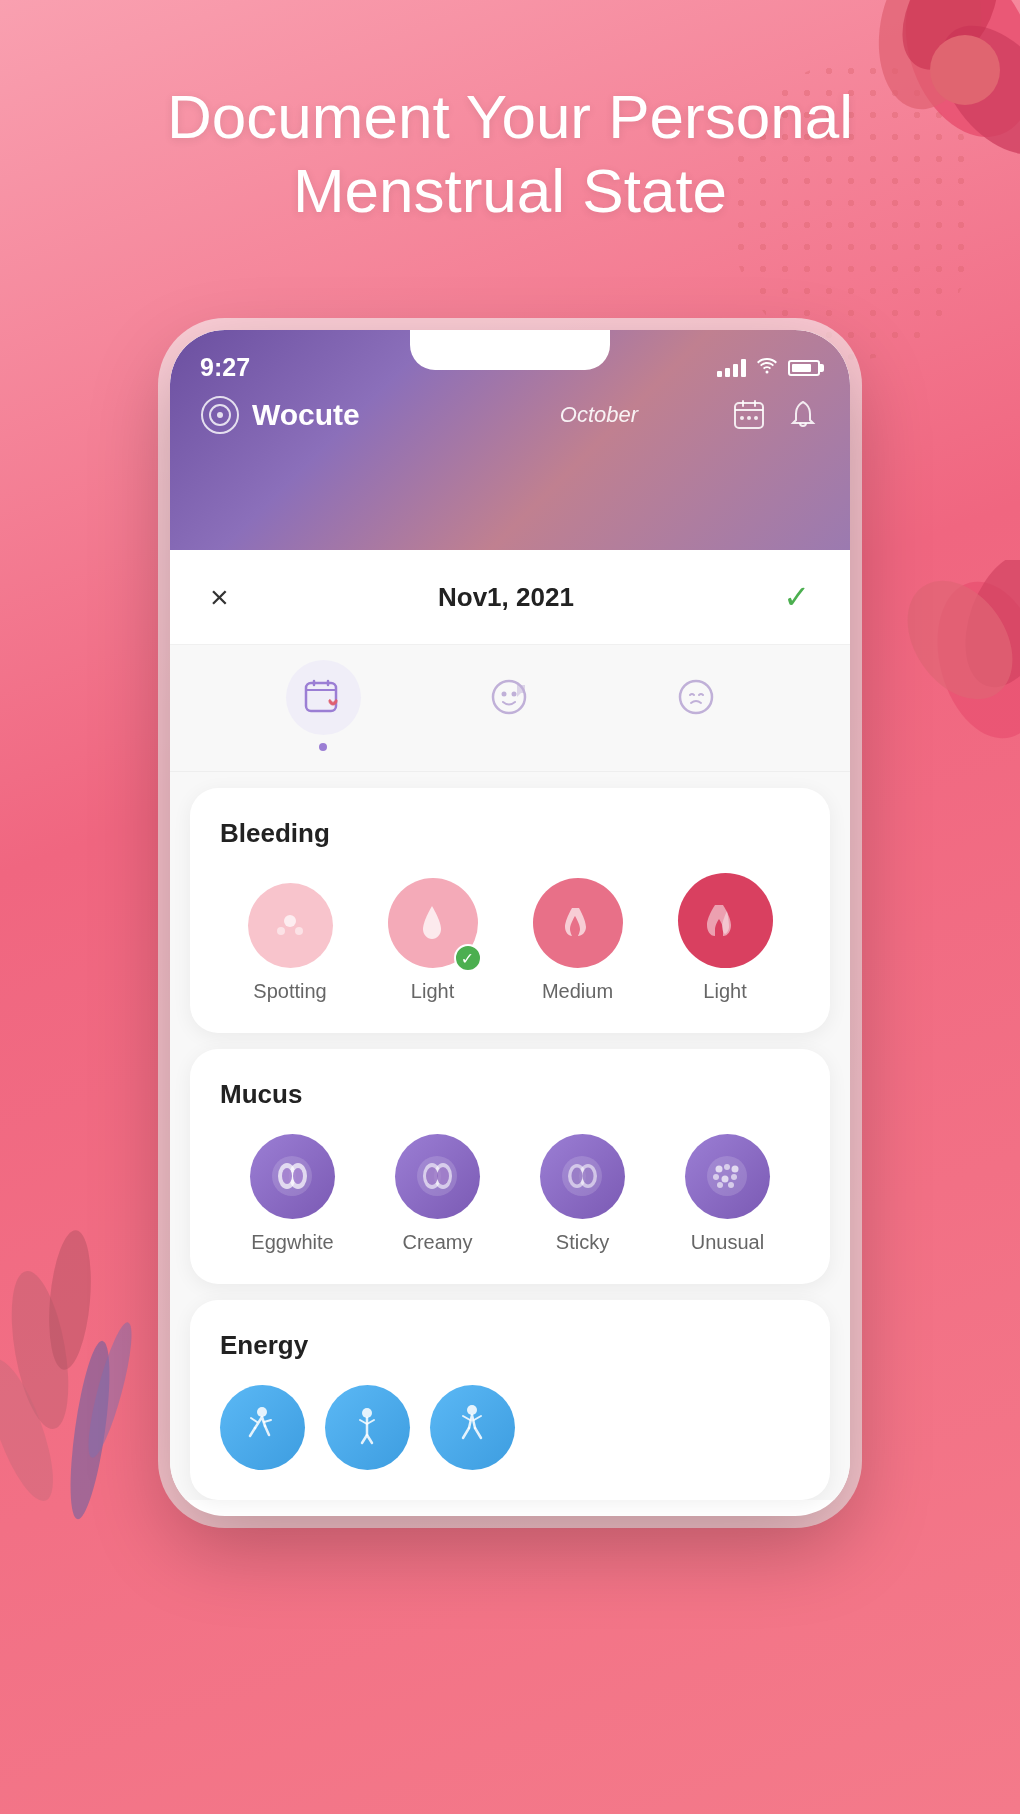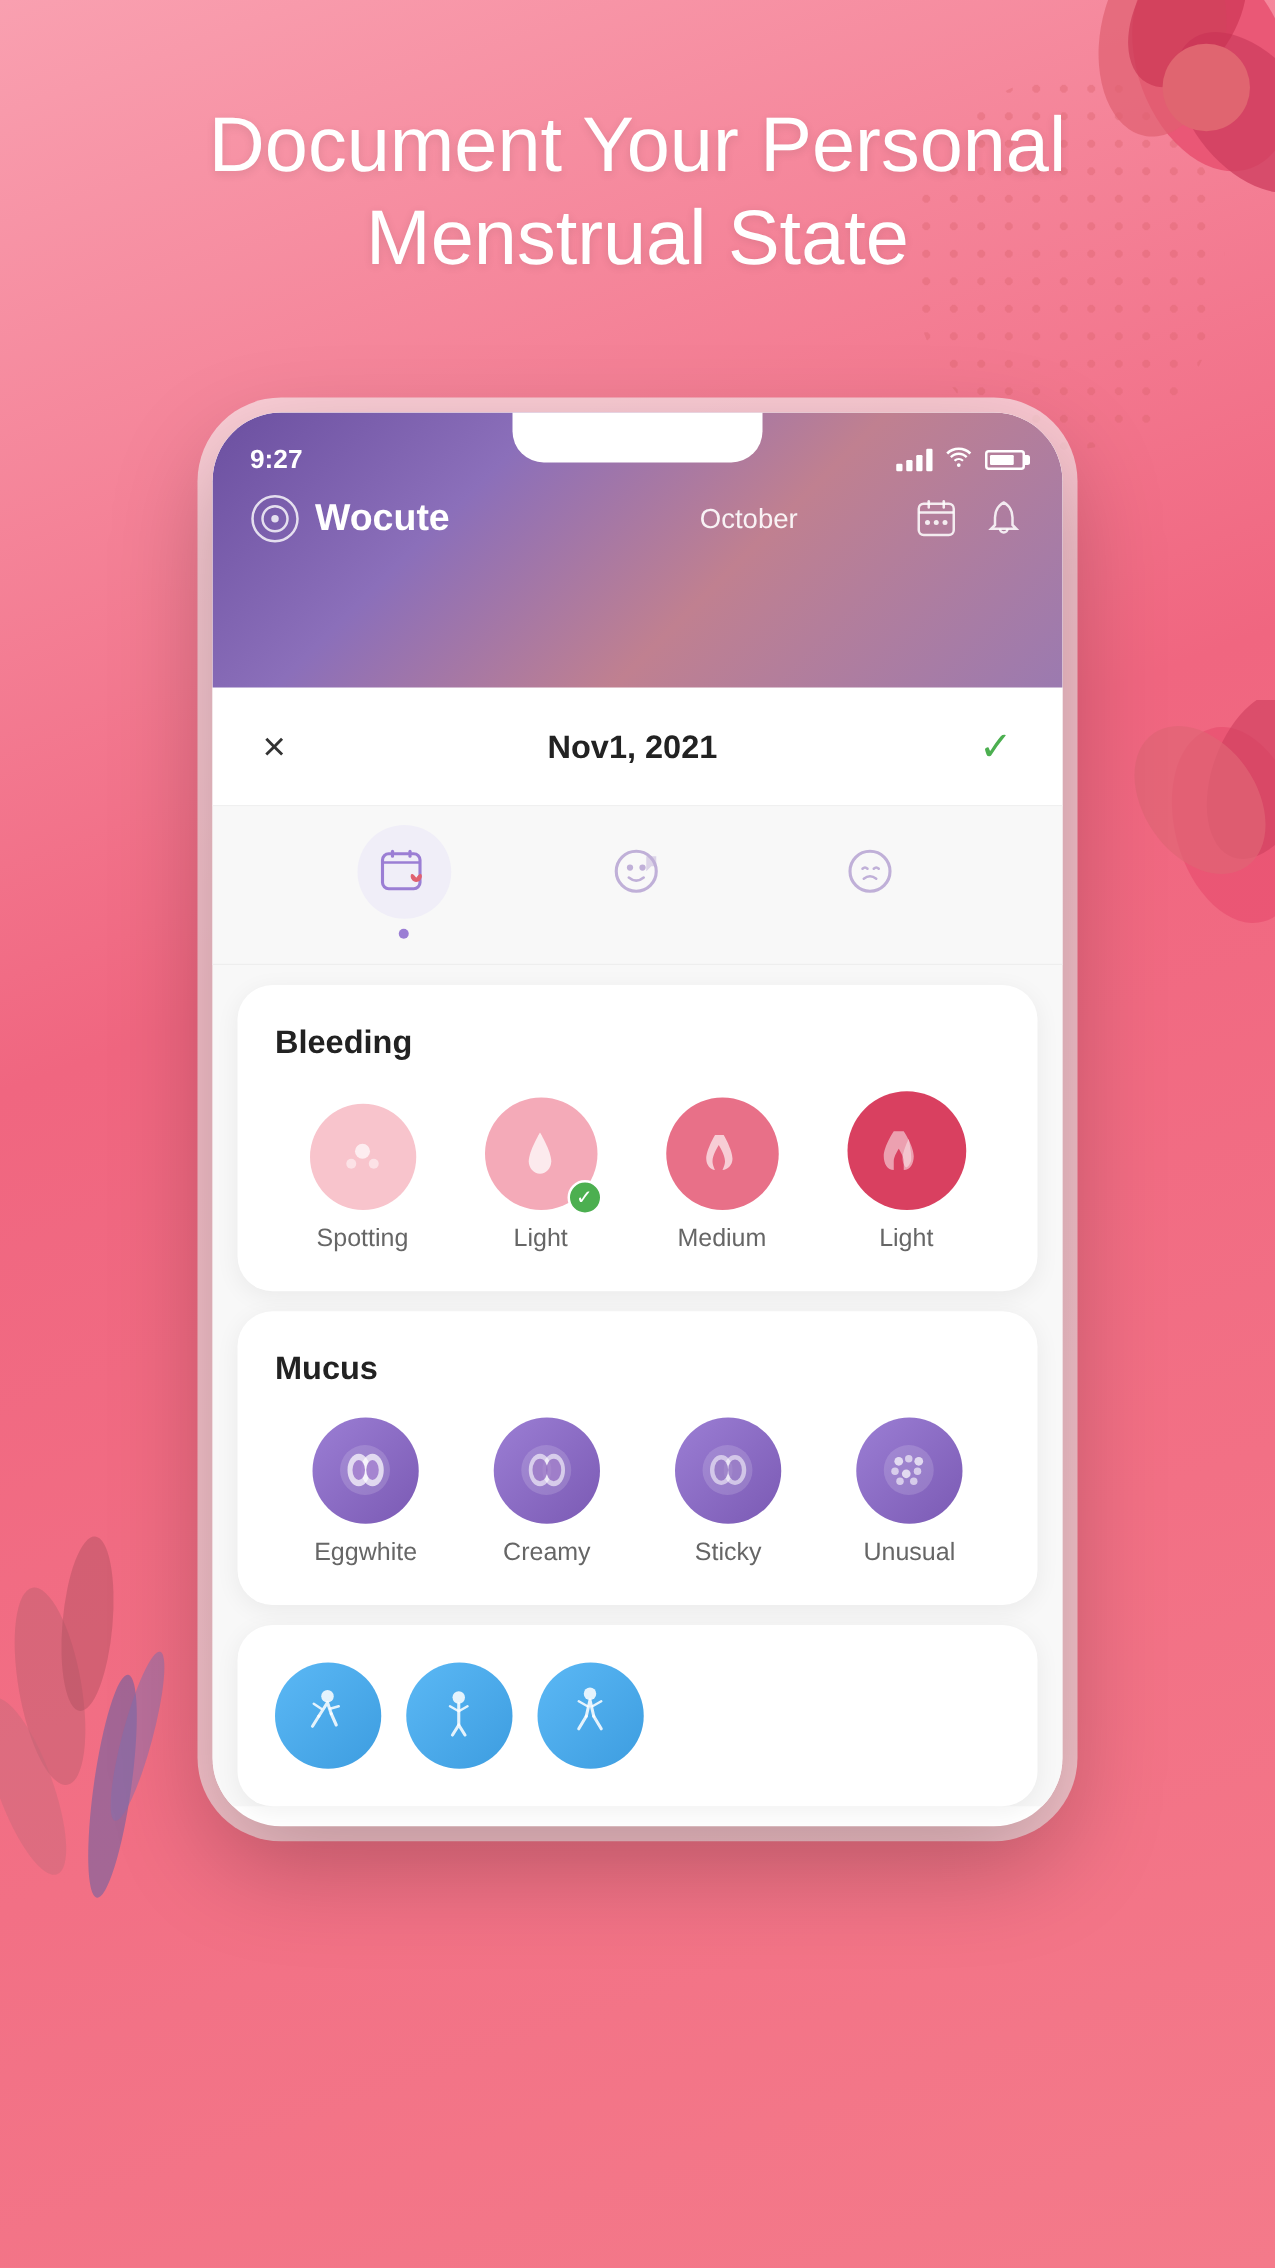--- a/index.html
+++ b/index.html
@@ -176,20 +176,21 @@
       font-size: 30px;
       font-weight: 700;
       color: white;
     }
 
     .header-center {
       flex: 1;
       text-align: center;
       font-size: 22px;
       color: rgba(255,255,255,0.9);
+      font-style: italic;
     }
 
     .header-icons {
       display: flex;
       gap: 20px;
       align-items: center;
     }
 
     
     .phone-content {
@@ -448,21 +449,21 @@
   <span>Menstrual State</span>
 </div>
 
 <div class="phone-container">
   <div class="phone-frame">
 
     <div class="phone-header">
       <div class="notch"></div>
 
       <div class="status-bar">
-        <span style="font-size:21px;font-weight:600;color:white;padding-top:8px;">9:27</span>
+        <span style="font-size:25px;font-weight:600;color:white;padding-top:8px;">9:27</span>
         <div class="status-icons" style="padding-top:8px;">
           <div class="signal-bars">
             <span></span>
               <span></span>
               <span></span>
               <span></span>
           </div>
           <span style="color:white;font-size:18px;">
             <svg width="22" height="18" viewBox="0 0 22 18" fill="white">
               <path d="M11 4C14.3 4 17.3 5.3 19.5 7.5L21 6C18.4 3.4 14.9 2 11 2S3.6 3.4 1 6l1.5 1.5C4.7 5.3 7.7 4 11 4z"></path>
@@ -666,20 +667,21 @@
                 <circle cx="31" cy="36" r="3" fill="rgba(255,255,255,0.6)"></circle>
               </svg>
             </div>
             <span class="option-label">Unusual</span>
           </div>
 
         </div>
       </div>
 
       <div class="energy-section">
+        <div class="section-title">Energy</div>
         <div class="energy-options">
 
           <div class="option-item">
             <div class="energy-circle">
               <svg width="55" height="55" viewBox="0 0 55 55" fill="none">
 
                 <circle cx="27" cy="12" r="5" fill="rgba(255,255,255,0.85)"></circle>
 
                 <path d="M27 17 L20 28 M27 17 L30 26" stroke="rgba(255,255,255,0.85)" stroke-width="2.5" stroke-linecap="round"></path>
 

